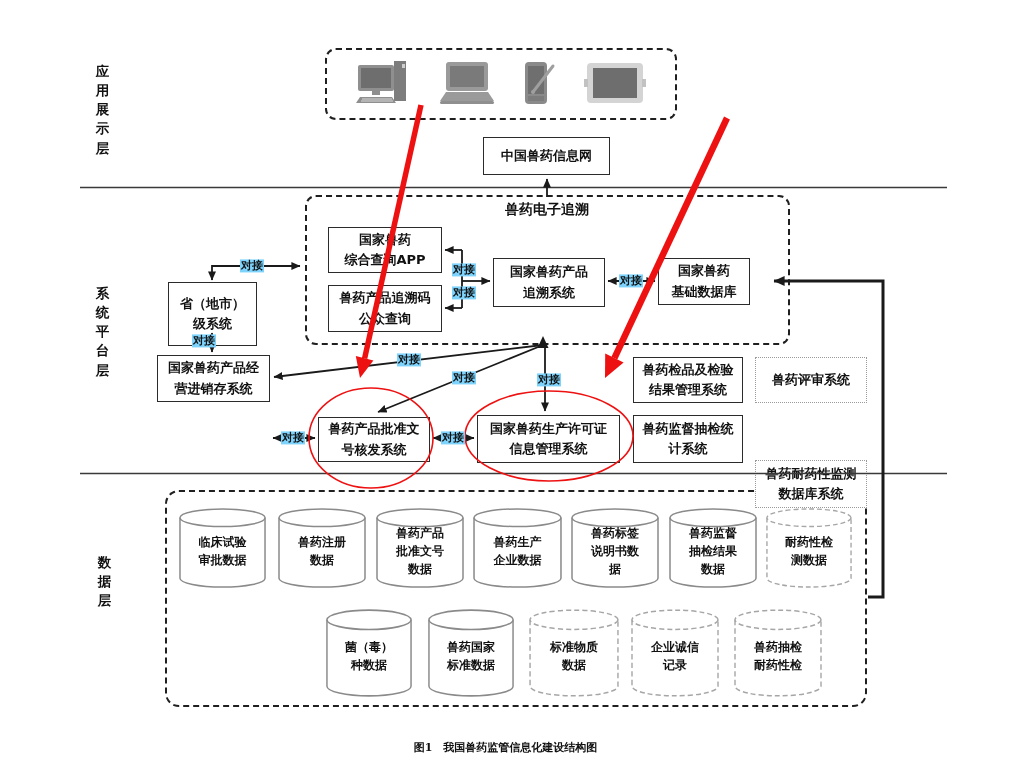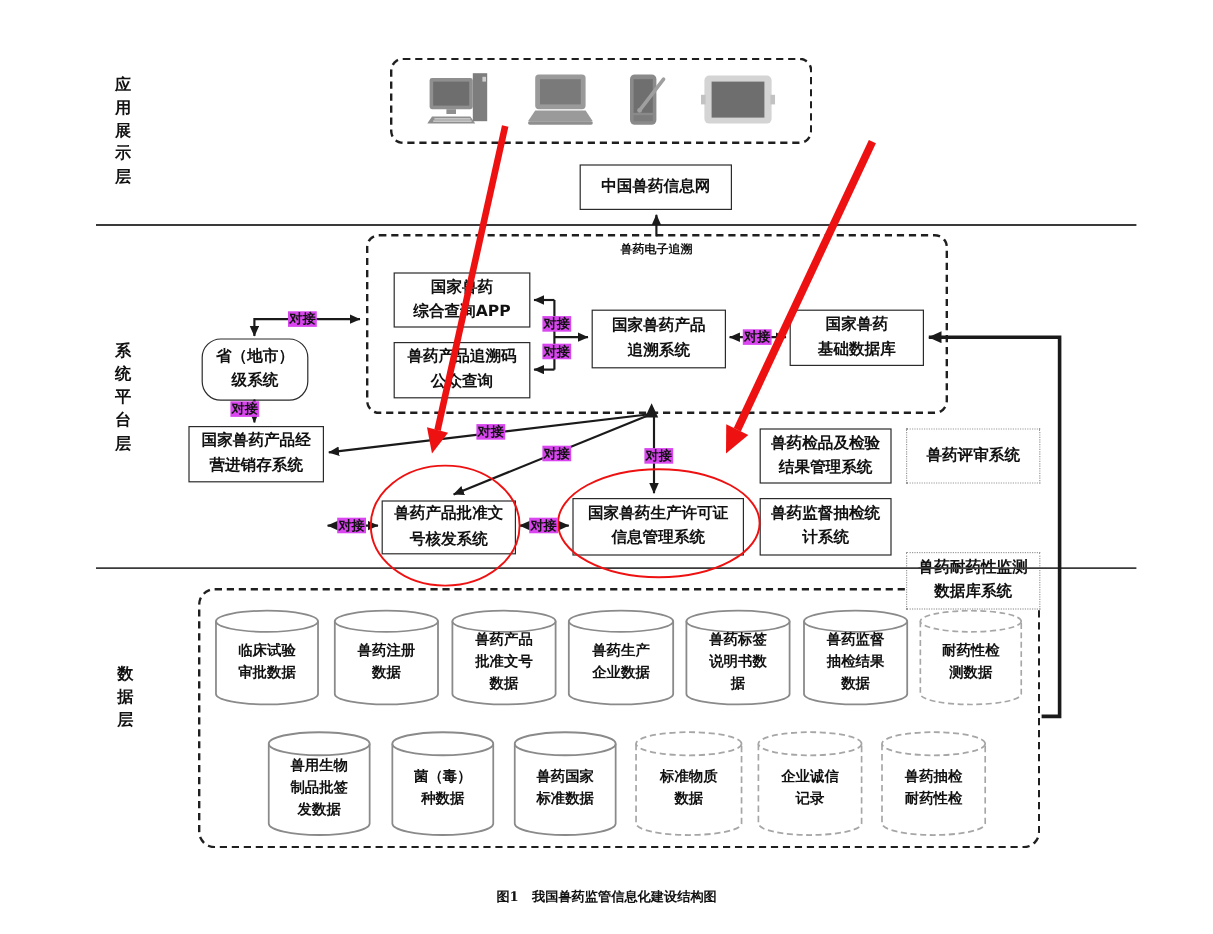--- a/index.html
+++ b/index.html
@@ -16,24 +16,24 @@
     display:flex;align-items:center;justify-content:center;text-align:center;
     font-weight:bold;font-size:13px;line-height:1.55;white-space:pre-line;padding:1px;
     box-sizing:border-box;
   }
   .box.dotted{border:1.2px dotted #9a9a9a;}
   .dashedbox{
     position:absolute;border:2.2px dashed #1f1f1f;border-radius:11px;background:transparent;
     box-sizing:border-box;z-index:1;
   }
   .groupTitle{
-    position:absolute;text-align:center;font-weight:bold;font-size:10px;z-index:2;
+    position:absolute;text-align:center;font-weight:bold;font-size:14px;z-index:2;
   }
   .linklabel{
-    position:absolute;transform:translate(-50%,-50%);background:#d946ef;z-index:5;
+    position:absolute;transform:translate(-50%,-50%);background:#7dd3fc;z-index:5;
     font-weight:bold;font-size:11px;padding:0 1px;line-height:1.2;
   }
   .cyl{position:absolute;z-index:2;}
   .cyl svg{position:absolute;left:0;top:0;width:100%;height:100%;}
   .cyl .lbl{
     position:absolute;left:1px;right:1px;top:13px;bottom:7px;display:flex;align-items:center;
     justify-content:center;text-align:center;font-weight:bold;font-size:12px;line-height:1.5;
     white-space:pre-line;
   }
   .devices{
@@ -110,24 +110,24 @@
   <div class="box" style="left:483px;top:137px;width:127px;height:38px;">中国兽药信息网</div>
 
   <div class="dashedbox" style="left:305px;top:195px;width:485px;height:150px;"></div>
   <div class="groupTitle" style="left:457px;top:201px;width:180px;">兽药电子追溯</div>
   <div class="box" style="left:328px;top:227px;width:114px;height:46px;">国家兽药
 综合查询APP</div>
   <div class="box" style="left:328px;top:285px;width:114px;height:47px;">兽药产品追溯码
 公众查询</div>
   <div class="box" style="left:493px;top:258px;width:112px;height:49px;">国家兽药产品
 追溯系统</div>
-  <div class="box" style="left:658px;top:258px;width:112px;height:47px;">国家兽药
+  <div class="box" style="left:658px;top:258px;width:92px;height:47px;">国家兽药
 基础数据库</div>
 
-  <div class="box" style="left:168px;top:282px;width:89px;height:52px;border-radius:16px;">省（地市）
+  <div class="box" style="left:168px;top:282px;width:89px;height:64px;">省（地市）
 级系统</div>
   <div class="box" style="left:157px;top:355px;width:113px;height:47px;">国家兽药产品经
 营进销存系统</div>
   <div class="box" style="left:318px;top:417px;width:112px;height:45px;">兽药产品批准文
 号核发系统</div>
   <div class="box" style="left:477px;top:415px;width:143px;height:48px;">国家兽药生产许可证
 信息管理系统</div>
   <div class="box" style="left:633px;top:357px;width:110px;height:46px;">兽药检品及检验
 结果管理系统</div>
   <div class="box" style="left:633px;top:415px;width:110px;height:48px;">兽药监督抽检统
@@ -202,29 +202,20 @@
   </div>
   <div class="cyl" style="left:765px;top:507px;width:88px;height:82px;">
     <svg viewBox="0 0 90 84" preserveAspectRatio="none">
         <path d="M2,11 L2,73 A43,9 0 0 0 88,73 L88,11" fill="#fff" stroke="#a6a6a6" stroke-width="1.4" stroke-dasharray="5 3"></path>
         <ellipse cx="45" cy="11" rx="43" ry="9" fill="#fff" stroke="#a6a6a6" stroke-width="1.4" stroke-dasharray="5 3"></ellipse>
       </svg>
     <div class="lbl">耐药性检
 测数据</div>
   </div>
 
-  <div class="cyl" style="left:222px;top:608px;width:88px;height:90px;">
-    <svg viewBox="0 0 90 84" preserveAspectRatio="none">
-        <path d="M2,11 L2,73 A43,9 0 0 0 88,73 L88,11" fill="#fff" stroke="#8a8a8a" stroke-width="1.5"></path>
-        <ellipse cx="45" cy="11" rx="43" ry="9" fill="#fff" stroke="#8a8a8a" stroke-width="1.5"></ellipse>
-      </svg>
-    <div class="lbl">兽用生物
-制品批签
-发数据</div>
-  </div>
   <div class="cyl" style="left:325px;top:608px;width:88px;height:90px;">
     <svg viewBox="0 0 90 84" preserveAspectRatio="none">
         <path d="M2,11 L2,73 A43,9 0 0 0 88,73 L88,11" fill="#fff" stroke="#8a8a8a" stroke-width="1.5"></path>
         <ellipse cx="45" cy="11" rx="43" ry="9" fill="#fff" stroke="#8a8a8a" stroke-width="1.5"></ellipse>
       </svg>
     <div class="lbl">菌（毒）
 种数据</div>
   </div>
   <div class="cyl" style="left:427px;top:608px;width:88px;height:90px;">
     <svg viewBox="0 0 90 84" preserveAspectRatio="none">

